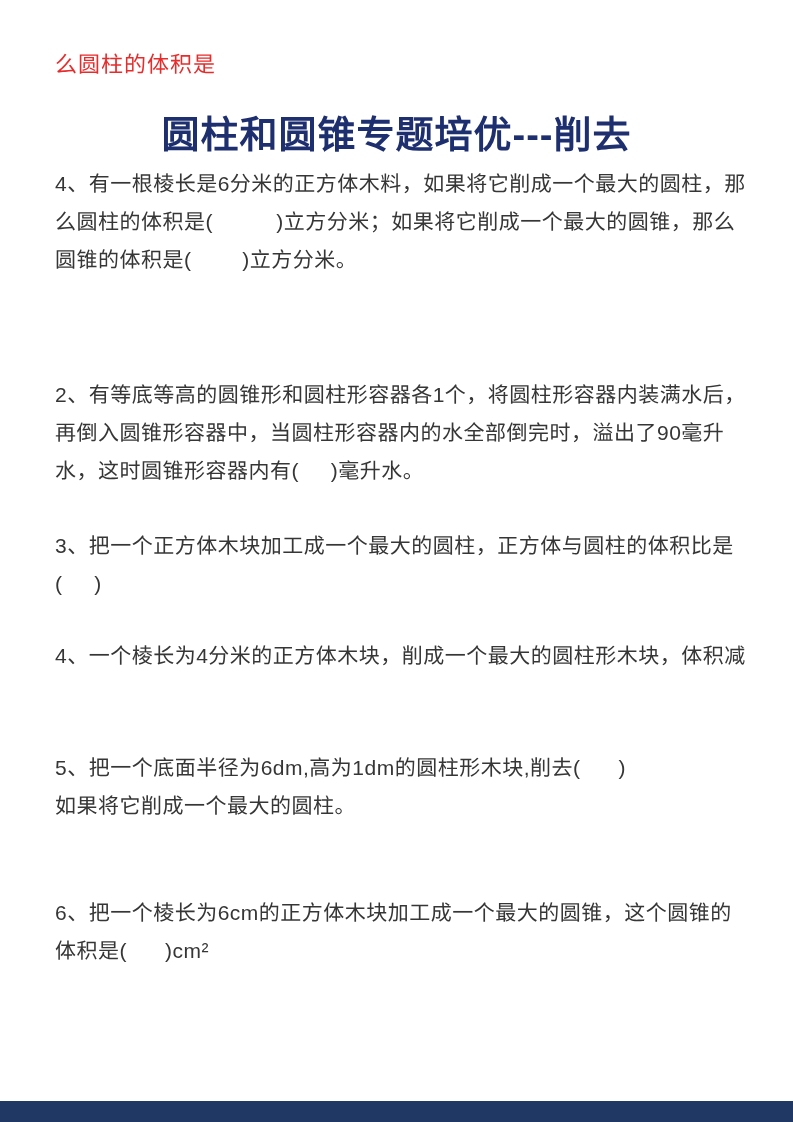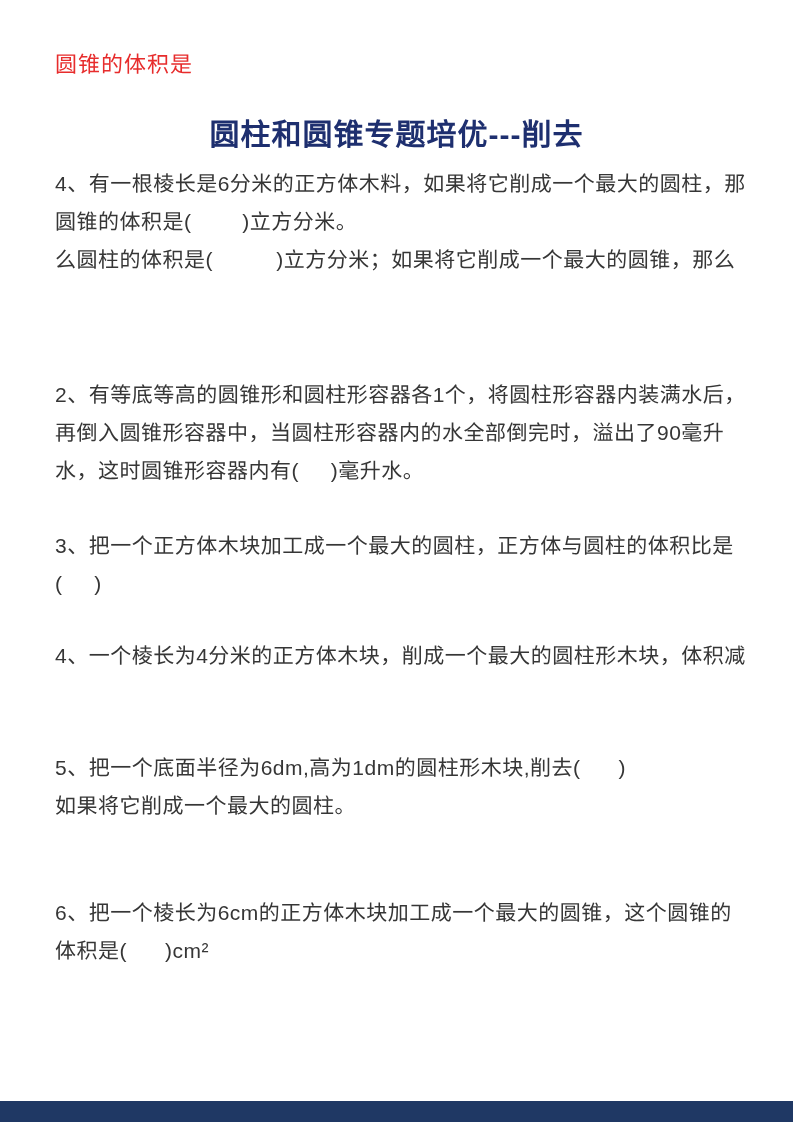--- a/index.html
+++ b/index.html
@@ -29,21 +29,21 @@
     margin-top: 52px;
     font-size: 22px;
     line-height: 26px;
     letter-spacing: 1px;
     color: var(--watermark-red, #e72c2c);
     font-weight: 500;
   }
   .doc-title {
     margin-top: 37px;
     text-align: center;
-    font-size: 30px;
+    font-size: 38px;
     line-height: 40px;
     font-weight: bold;
     letter-spacing: 1px;
     color: var(--title-navy, #1e2f6f);
   }
   .problem {
     color: var(--body-text, #363636);
     font-size: 21px;
   }
   .problem .line {
@@ -65,28 +65,28 @@
     height: 21px;
     background: var(--footer-bar-navy, #1f3864);
   }
 </style>
 </head>
 <body>
 
 <div class="page">
   <div class="content">
 
-    <div class="watermark">圆锥的体积是</div>
+    <div class="watermark">么圆柱的体积是</div>
 
     <h1 class="doc-title">圆柱和圆锥专题培优---削去</h1>
 
     <div class="problem p1">
       <div class="line">4、有一根棱长是6分米的正方体木料，如果将它削成一个最大的圆柱，那</div>
+      <div class="line">么圆柱的体积是(          )立方分米；如果将它削成一个最大的圆锥，那么</div>
       <div class="line">圆锥的体积是(        )立方分米。</div>
-      <div class="line">么圆柱的体积是(          )立方分米；如果将它削成一个最大的圆锥，那么</div>
     </div>
 
     <div class="problem p2">
       <div class="line">2、有等底等高的圆锥形和圆柱形容器各1个，将圆柱形容器内装满水后，</div>
       <div class="line">再倒入圆锥形容器中，当圆柱形容器内的水全部倒完时，溢出了90毫升</div>
       <div class="line">水，这时圆锥形容器内有(     )毫升水。</div>
     </div>
 
     <div class="problem p3">
       <div class="line">3、把一个正方体木块加工成一个最大的圆柱，正方体与圆柱的体积比是</div>

